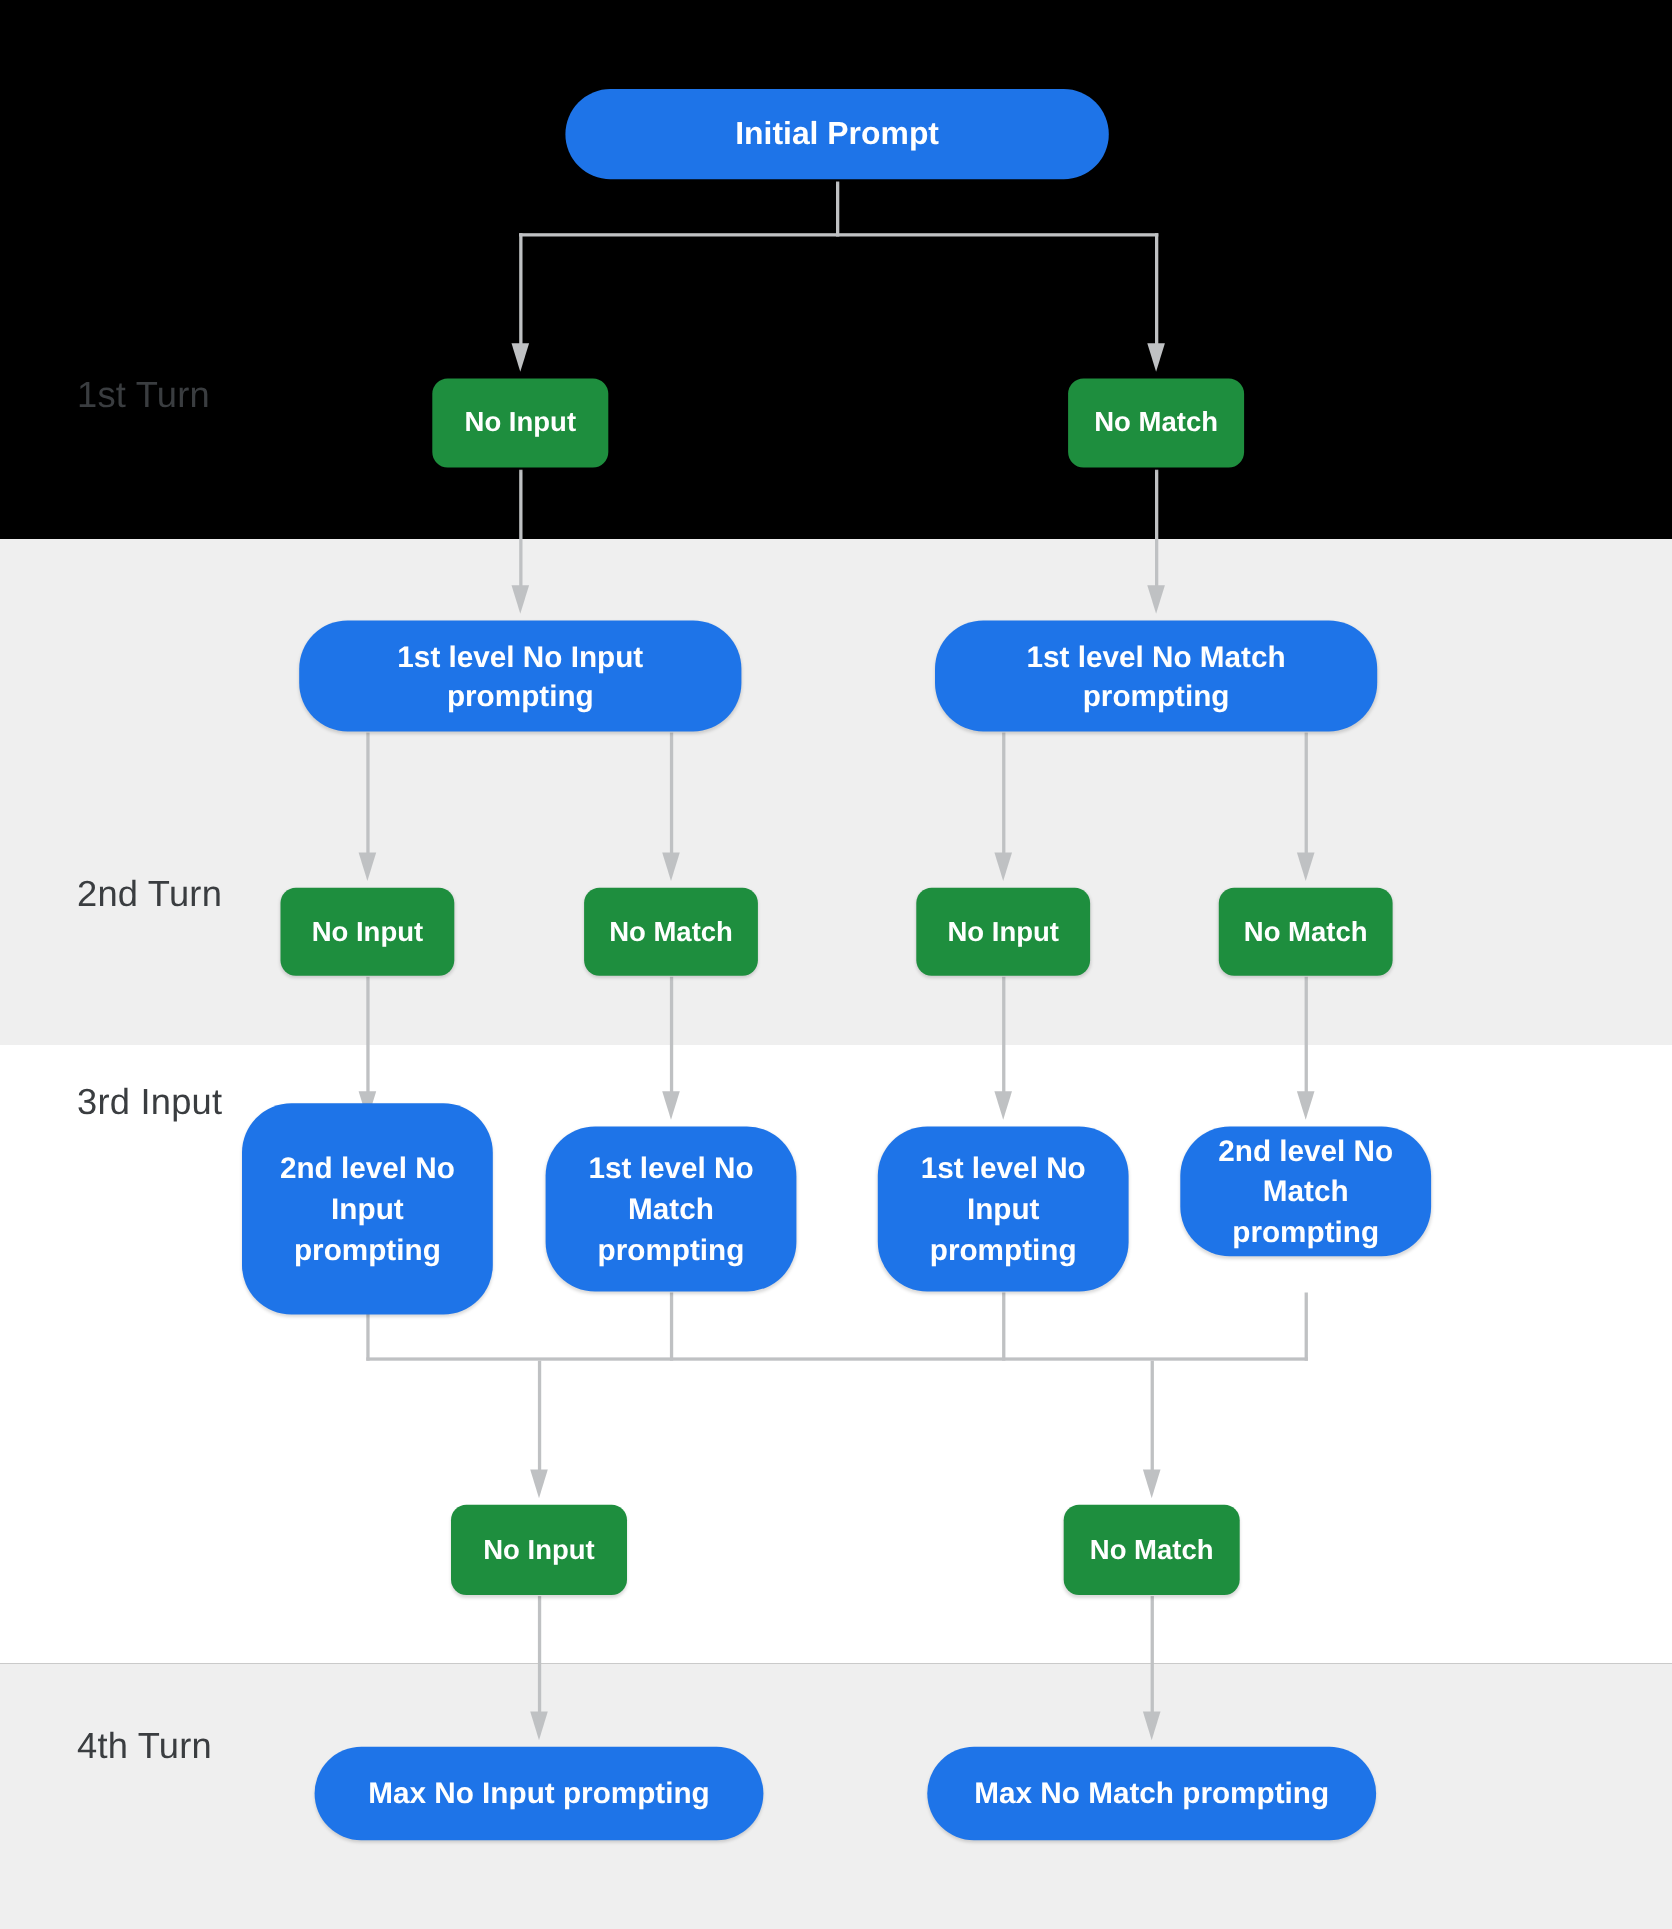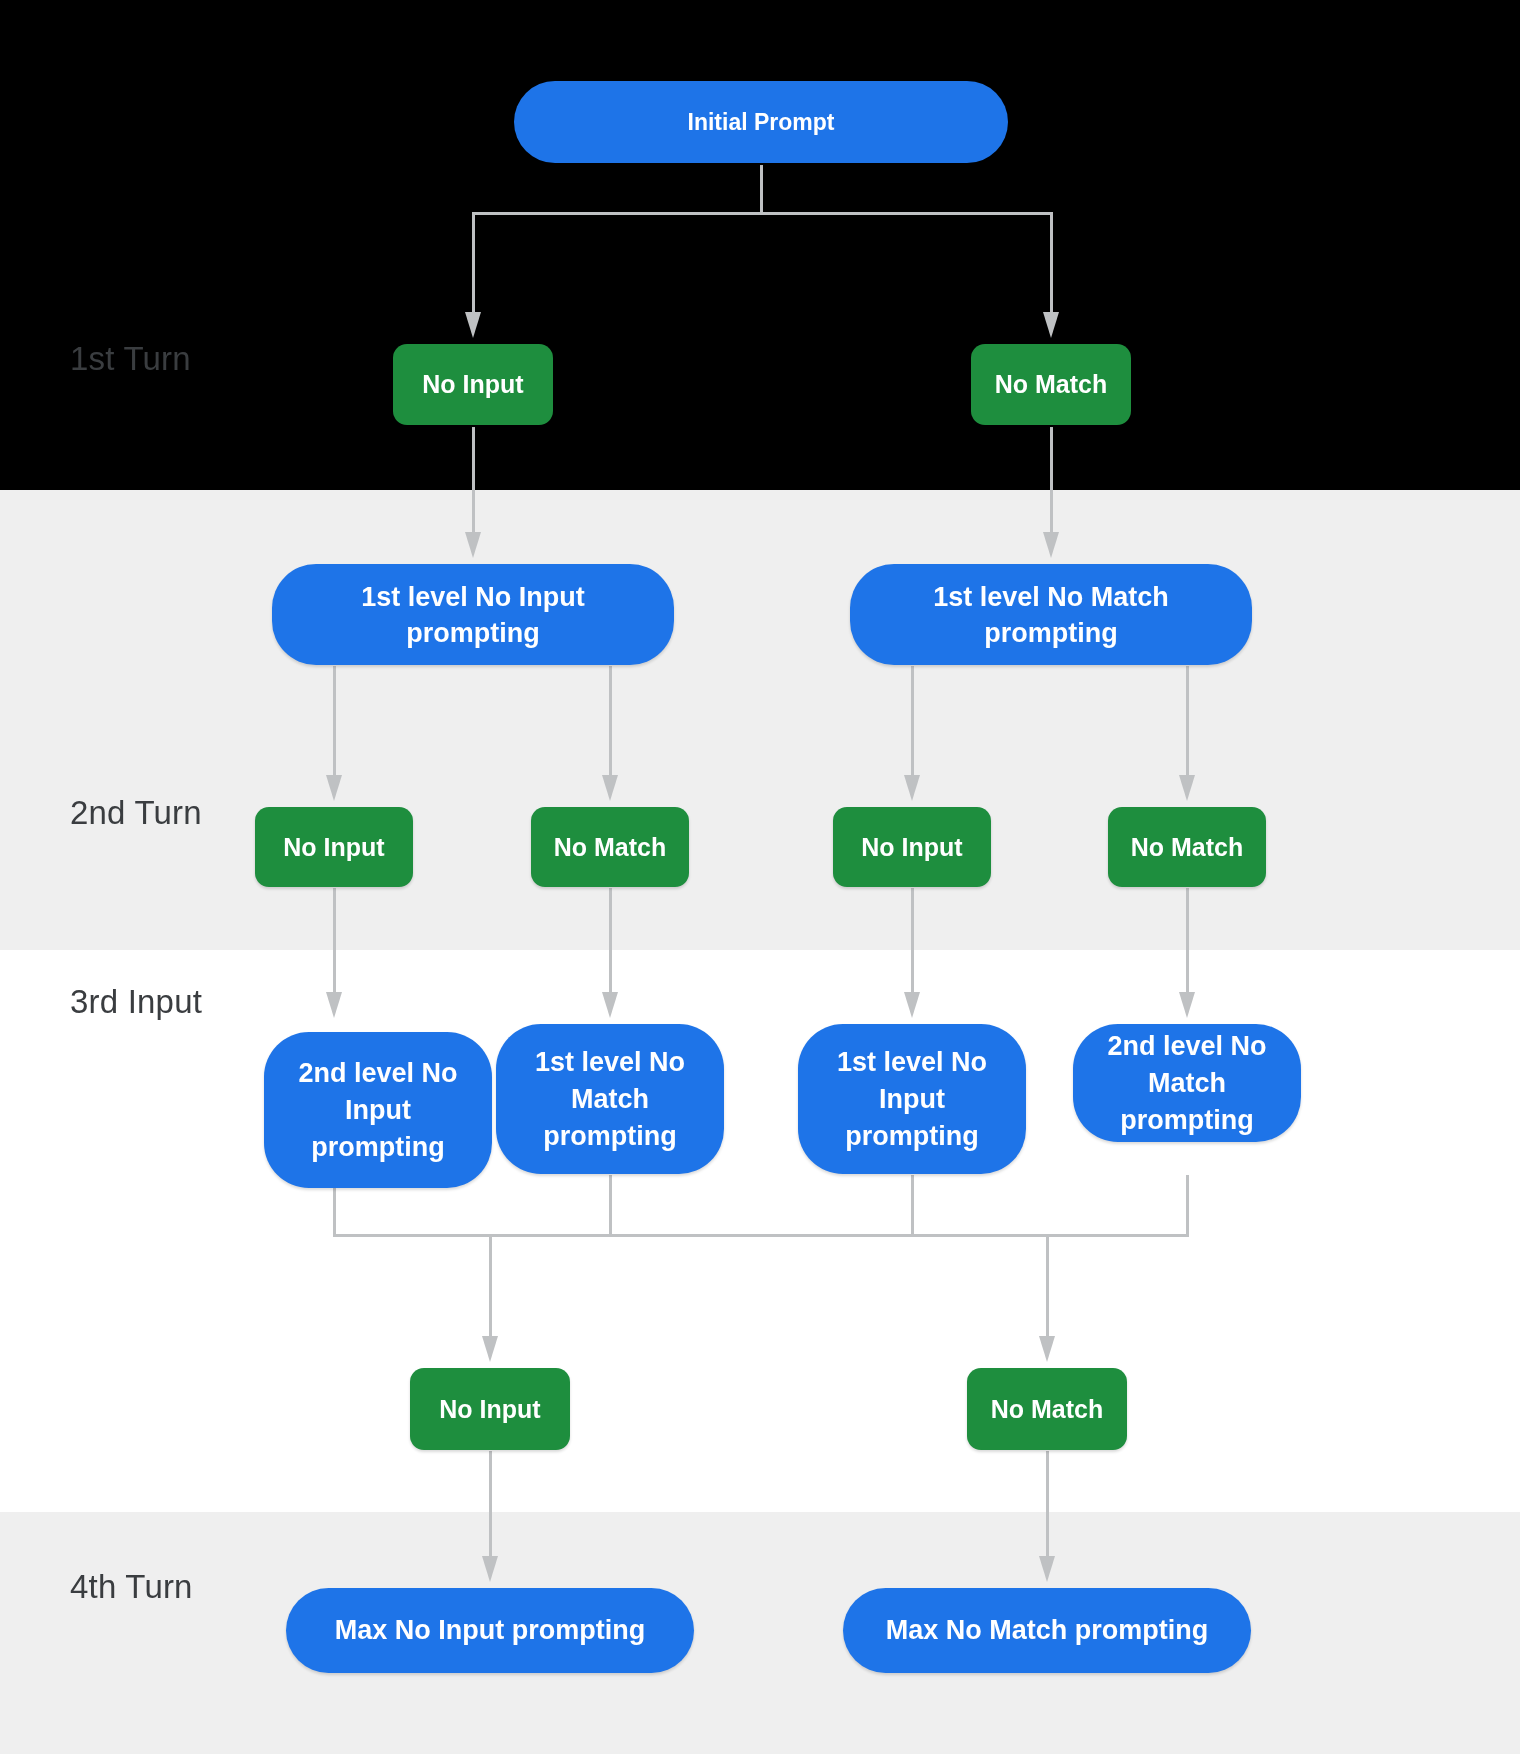--- a/index.html
+++ b/index.html
@@ -21,21 +21,21 @@
 
   .node{
     position:absolute;display:flex;align-items:center;justify-content:center;
     text-align:center;color:#fff;font-weight:700;
     box-shadow:0 2px 3px rgba(0,0,0,.15);
   }
   .node.blue{background:var(--blue,#1a73e8);}
   .node.green{background:var(--green,#1e8e3e);border-radius:14px;}
 
   .pill{border-radius:43px;font-size:27px;}
-  .initial{border-radius:41px;font-size:23px;align-items:center;}
+  .initial{border-radius:41px;font-size:29px;align-items:center;}
   .gbox{border-radius:10px;font-size:25px;}
   .bbox2{border-radius:44px;font-size:27px;line-height:36px;}
   .bbox2 .txt{max-width:310px;}
   .bbox3{border-radius:45px;font-size:27px;line-height:37px;}
   .bbox3 .txt{max-width:182px;}
 
   .vl{position:absolute;width:3px;background:var(--line,#bfc1c3);}
   .hl{position:absolute;height:3px;background:var(--line,#bfc1c3);}
   .ah{position:absolute;width:0;height:0;
       border-left:8px solid transparent;border-right:8px solid transparent;
@@ -126,21 +126,21 @@
   <div class="node green gbox" style="left:531px;top:807px;width:158px;height:80px;">
     <span class="txt">No Match</span>
   </div>
   <div class="node green gbox" style="left:833px;top:807px;width:158px;height:80px;">
     <span class="txt">No Input</span>
   </div>
   <div class="node green gbox" style="left:1108px;top:807px;width:158px;height:80px;">
     <span class="txt">No Match</span>
   </div>
 
-  <div class="node blue bbox3" style="left:220px;top:1032px;width:228px;height:156px;margin-left:44px;">
+  <div class="node blue bbox3" style="left:220px;top:1003px;width:228px;height:192px;">
     <span class="txt">2nd level No Input prompting</span>
   </div>
   <div class="node blue bbox3" style="left:496px;top:1024px;width:228px;height:150px;">
     <span class="txt">1st level No Match prompting</span>
   </div>
   <div class="node blue bbox3" style="left:798px;top:1024px;width:228px;height:150px;">
     <span class="txt">1st level No Input prompting</span>
   </div>
   <div class="node blue bbox3" style="left:1073px;top:1024px;width:228px;height:118px;">
     <span class="txt">2nd level No Match prompting</span>

